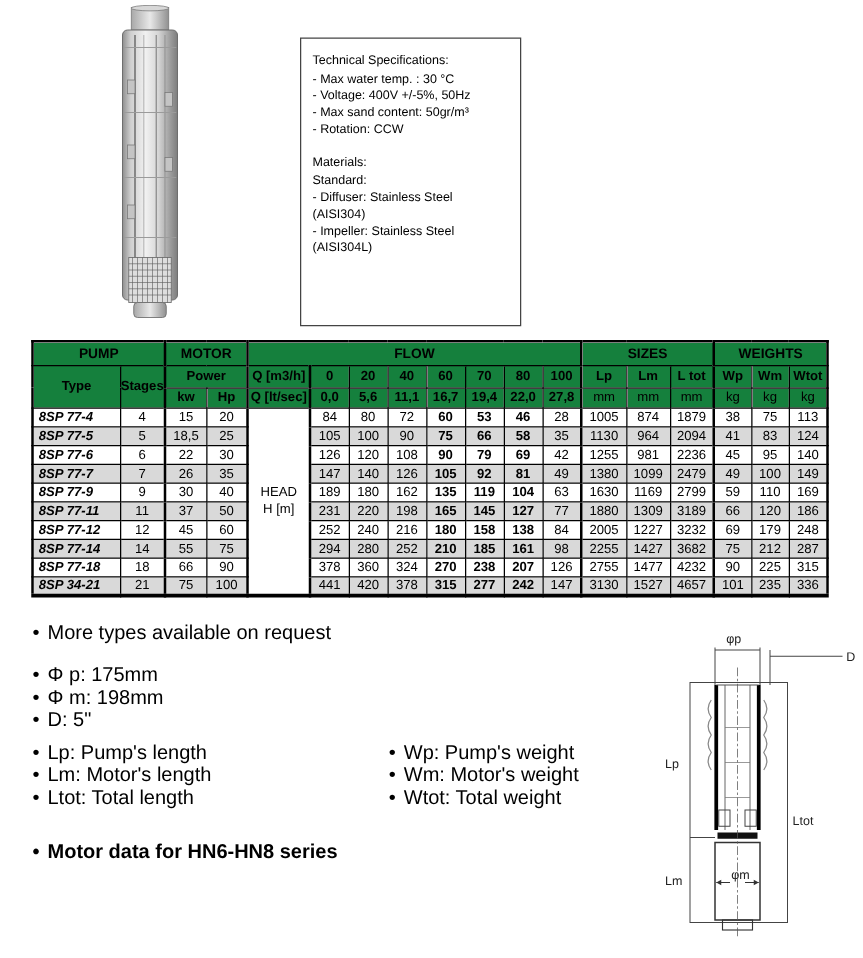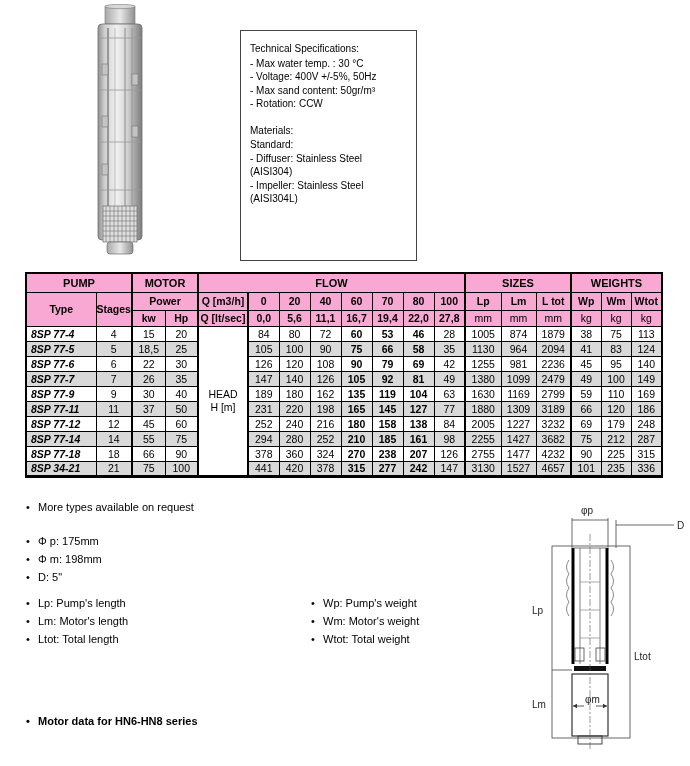--- a/index.html
+++ b/index.html
@@ -16,40 +16,40 @@
   .specbox .title { margin-bottom:1px; }
   .specbox .gap { height:13px; }
 
   
   table.pump { position:absolute; left:25px; top:272px; width:636px;
                border-collapse:collapse; table-layout:fixed;
                border:2px solid #000; border-bottom:3px solid #000;
                font-size:10.5px; }
   table.pump th, table.pump td { border:1px solid #000; text-align:center;
                vertical-align:middle; padding:0; overflow:hidden; white-space:nowrap; }
-  table.pump thead th, table.pump thead td { background:#f9a8d4; font-weight:bold; }
+  table.pump thead th, table.pump thead td { background:#15803d; font-weight:bold; }
   table.pump thead td.unit { font-weight:normal; }
   table.pump thead tr.r1 { height:19px; font-size:11px; }
   table.pump thead tr.r2 { height:18px; }
   table.pump thead tr.r3 { height:16px; }
   table.pump tbody tr { height:15px; }
   table.pump tbody tr.alt td { background:#d9d9d9; }
   table.pump td.type { text-align:left; padding-left:4px; font-weight:bold;font-style:italic; }
   table.pump td.b { font-weight:bold; }
   table.pump .bL { border-left:2px solid #000; }
   table.pump td.headcell { background:#fff !important; font-weight:normal; line-height:13px;margin-top:40px; }
 
   
-  .note { position:relative; padding-left:13px; font-size:11px; line-height:18px; }
+  .note { position:relative; padding-left:13px; font-size:16px; line-height:18px; }
   .note::before { content:"\2022"; position:absolute; left:1px; }
   .n-more  { position:absolute; left:25px; top:498px; }
   .n-dims  { position:absolute; left:25px; top:532px; }
   .n-len   { position:absolute; left:25px; top:594px; }
   .n-wgt   { position:absolute; left:310px; top:594px; }
-  .n-motor { position:absolute; left:25px; top:673px; font-weight:bold;margin-top:39px; }
+  .n-motor { position:absolute; left:25px; top:673px; font-weight:bold; }
 
   
   .diagram { position:absolute; left:528px; top:498px; width:162px; height:268px; }
   .diagram text { font-family:"Liberation Sans", sans-serif; font-size:10px; fill:#222; }
 </style>
 </head>
 <body>
 
 <div class="page">
 

